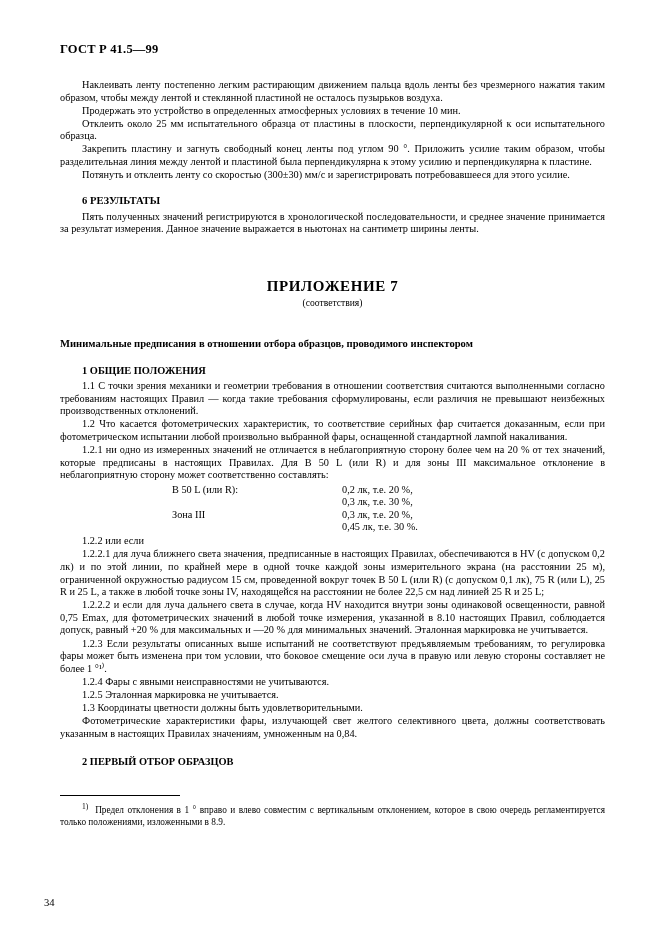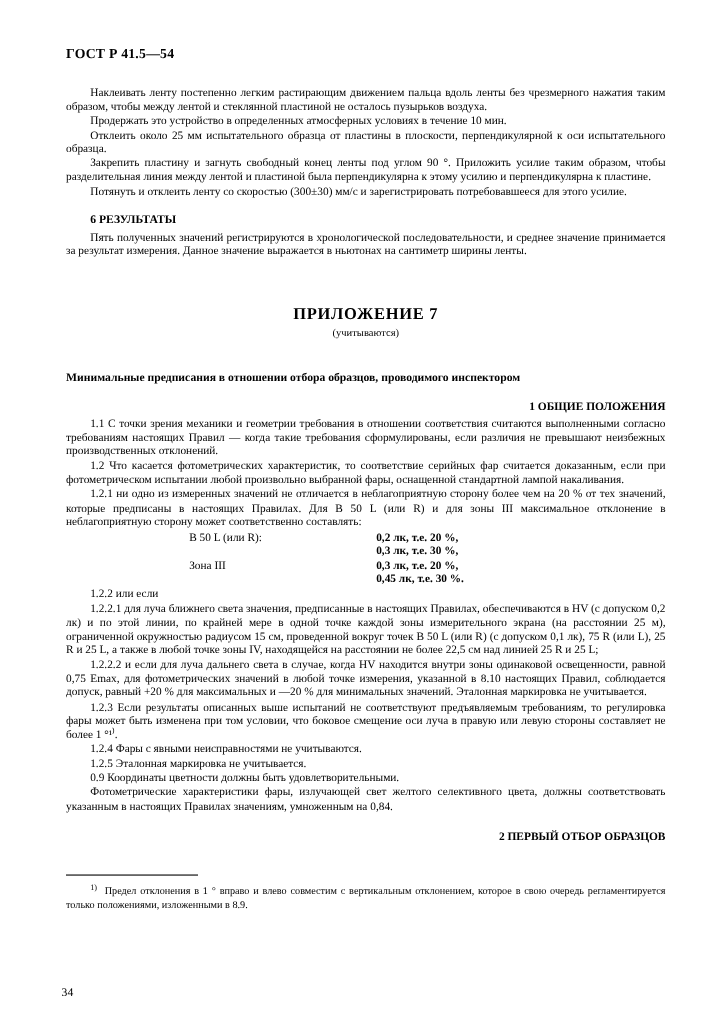--- a/index.html
+++ b/index.html
@@ -62,88 +62,86 @@
   .annex-title {
     font-size: 10.6px;
     font-weight: bold;
     text-align: left;
     margin: 30px 0 0 0;
   }
   .sub-head {
     font-size: 10.4px;
     font-weight: bold;
     margin: 16px 0 4px 22px;
-    text-align: right;
   }
   .tbl {
     margin: 2px 0 2px 0;
     border-collapse: collapse;
     font-size: 10.3px;
     line-height: 12.4px;
   }
   .tbl td {
     padding: 0 0 0 0;
     vertical-align: top;
   }
   .tbl td.c1 {
     width: 150px;
     padding-left: 112px;
   }
   .tbl td.c2 {
     width: 250px;
     padding-left: 20px;
-    font-weight: bold;
   }
   .footnote-rule {
     width: 120px;
     height: 1px;
     background: #000;
     margin: 28px 0 5px 0;
   }
   .footnote {
     font-size: 9.3px;
     line-height: 11.6px;
     text-align: justify;
     text-indent: 22px;
     margin: 0;
   }
   .footnote sup {
     font-size: 7.5px;
   }
   .page-num {
     position: absolute;
-    left: 56px;
+    left: 44px;
     bottom: 28px;
     font-size: 10.6px;
   }
   sup {
     font-size: 7.5px;
     vertical-align: super;
   }
 </style>
 </head>
 <body>
 
 <div class="page">
 
-  <div class="doc-header">ГОСТ Р 41.5—54</div>
+  <div class="doc-header">ГОСТ Р 41.5—99</div>
 
   <p class="body-text">Наклеивать ленту постепенно легким растирающим движением пальца вдоль ленты без чрезмерного нажатия таким образом, чтобы между лентой и стеклянной пластиной не осталось пузырьков воздуха.</p>
   <p class="body-text tight">Продержать это устройство в определенных атмосферных условиях в течение 10 мин.</p>
   <p class="body-text tight">Отклеить около 25 мм испытательного образца от пластины в плоскости, перпендикулярной к оси испытательного образца.</p>
   <p class="body-text tight">Закрепить пластину и загнуть свободный конец ленты под углом 90 °. Приложить усилие таким образом, чтобы разделительная линия между лентой и пластиной была перпендикулярна к этому усилию и перпендикулярна к пластине.</p>
   <p class="body-text tight">Потянуть и отклеить ленту со скоростью (300±30) мм/с и зарегистрировать потребовавшееся для этого усилие.</p>
 
   <div class="section-head">6  РЕЗУЛЬТАТЫ</div>
   <p class="body-text">Пять полученных значений регистрируются в хронологической последовательности, и среднее значение принимается за результат измерения. Данное значение выражается в ньютонах на сантиметр ширины ленты.</p>
 
   <div class="gap-big"></div>
 
   <p class="app-title">ПРИЛОЖЕНИЕ 7</p>
-  <p class="app-sub">(учитываются)</p>
+  <p class="app-sub">(соответствия)</p>
 
   <p class="annex-title">Минимальные предписания в отношении отбора образцов, проводимого инспектором</p>
 
   <div class="sub-head">1  ОБЩИЕ ПОЛОЖЕНИЯ</div>
 
   <p class="body-text">1.1  С точки зрения механики и геометрии требования в отношении соответствия считаются выполненными согласно требованиям настоящих Правил — когда такие требования сформулированы, если различия не превышают неизбежных производственных отклонений.</p>
   <p class="body-text tight">1.2  Что касается фотометрических характеристик, то соответствие серийных фар считается доказанным, если при фотометрическом испытании любой произвольно выбранной фары, оснащенной стандартной лампой накаливания.</p>
   <p class="body-text tight">1.2.1  ни одно из измеренных значений не отличается в неблагоприятную сторону более чем на 20 % от тех значений, которые предписаны в настоящих Правилах. Для В 50 L (или R) и для зоны III максимальное отклонение в неблагоприятную сторону может соответственно составлять:</p>
 
   <table class="tbl">
@@ -166,21 +164,21 @@
     </tr>
   </tbody>
     </table>
 
   <p class="body-text">1.2.2  или если</p>
   <p class="body-text tight">1.2.2.1  для луча ближнего света значения, предписанные в настоящих Правилах, обеспечиваются в HV (с допуском 0,2 лк) и по этой линии, по крайней мере в одной точке каждой зоны измерительного экрана (на расстоянии 25 м), ограниченной окружностью радиусом 15 см, проведенной вокруг точек В 50 L (или R) (с допуском 0,1 лк), 75 R (или L), 25 R и 25 L, а также в любой точке зоны IV, находящейся на расстоянии не более 22,5 см над линией 25 R и 25 L;</p>
   <p class="body-text tight">1.2.2.2  и если для луча дальнего света в случае, когда HV находится внутри зоны одинаковой освещенности, равной 0,75 Еmax, для фотометрических значений в любой точке измерения, указанной в 8.10 настоящих Правил, соблюдается допуск, равный +20 % для максимальных и —20 % для минимальных значений. Эталонная маркировка не учитывается.</p>
   <p class="body-text tight">1.2.3  Если результаты описанных выше испытаний не соответствуют предъявляемым требованиям, то регулировка фары может быть изменена при том условии, что боковое смещение оси луча в правую или левую стороны составляет не более 1 °¹⁾.</p>
   <p class="body-text tight">1.2.4  Фары с явными неисправностями не учитываются.</p>
   <p class="body-text tight">1.2.5  Эталонная маркировка не учитывается.</p>
-  <p class="body-text tight">0.9  Координаты цветности должны быть удовлетворительными.</p>
+  <p class="body-text tight">1.3  Координаты цветности должны быть удовлетворительными.</p>
   <p class="body-text tight">Фотометрические характеристики фары, излучающей свет желтого селективного цвета, должны соответствовать указанным в настоящих Правилах значениям, умноженным на 0,84.</p>
 
   <div class="sub-head">2  ПЕРВЫЙ ОТБОР ОБРАЗЦОВ</div>
 
   <div class="footnote-rule"></div>
   <p class="footnote"><sup>1)</sup>&nbsp;&nbsp;<span>Предел отклонения в 1 ° вправо и влево совместим с вертикальным отклонением, которое в свою очередь регламентируется только положениями, изложенными в 8.9.</span></p>
 
   <div class="page-num">34</div>
 </div>
 

